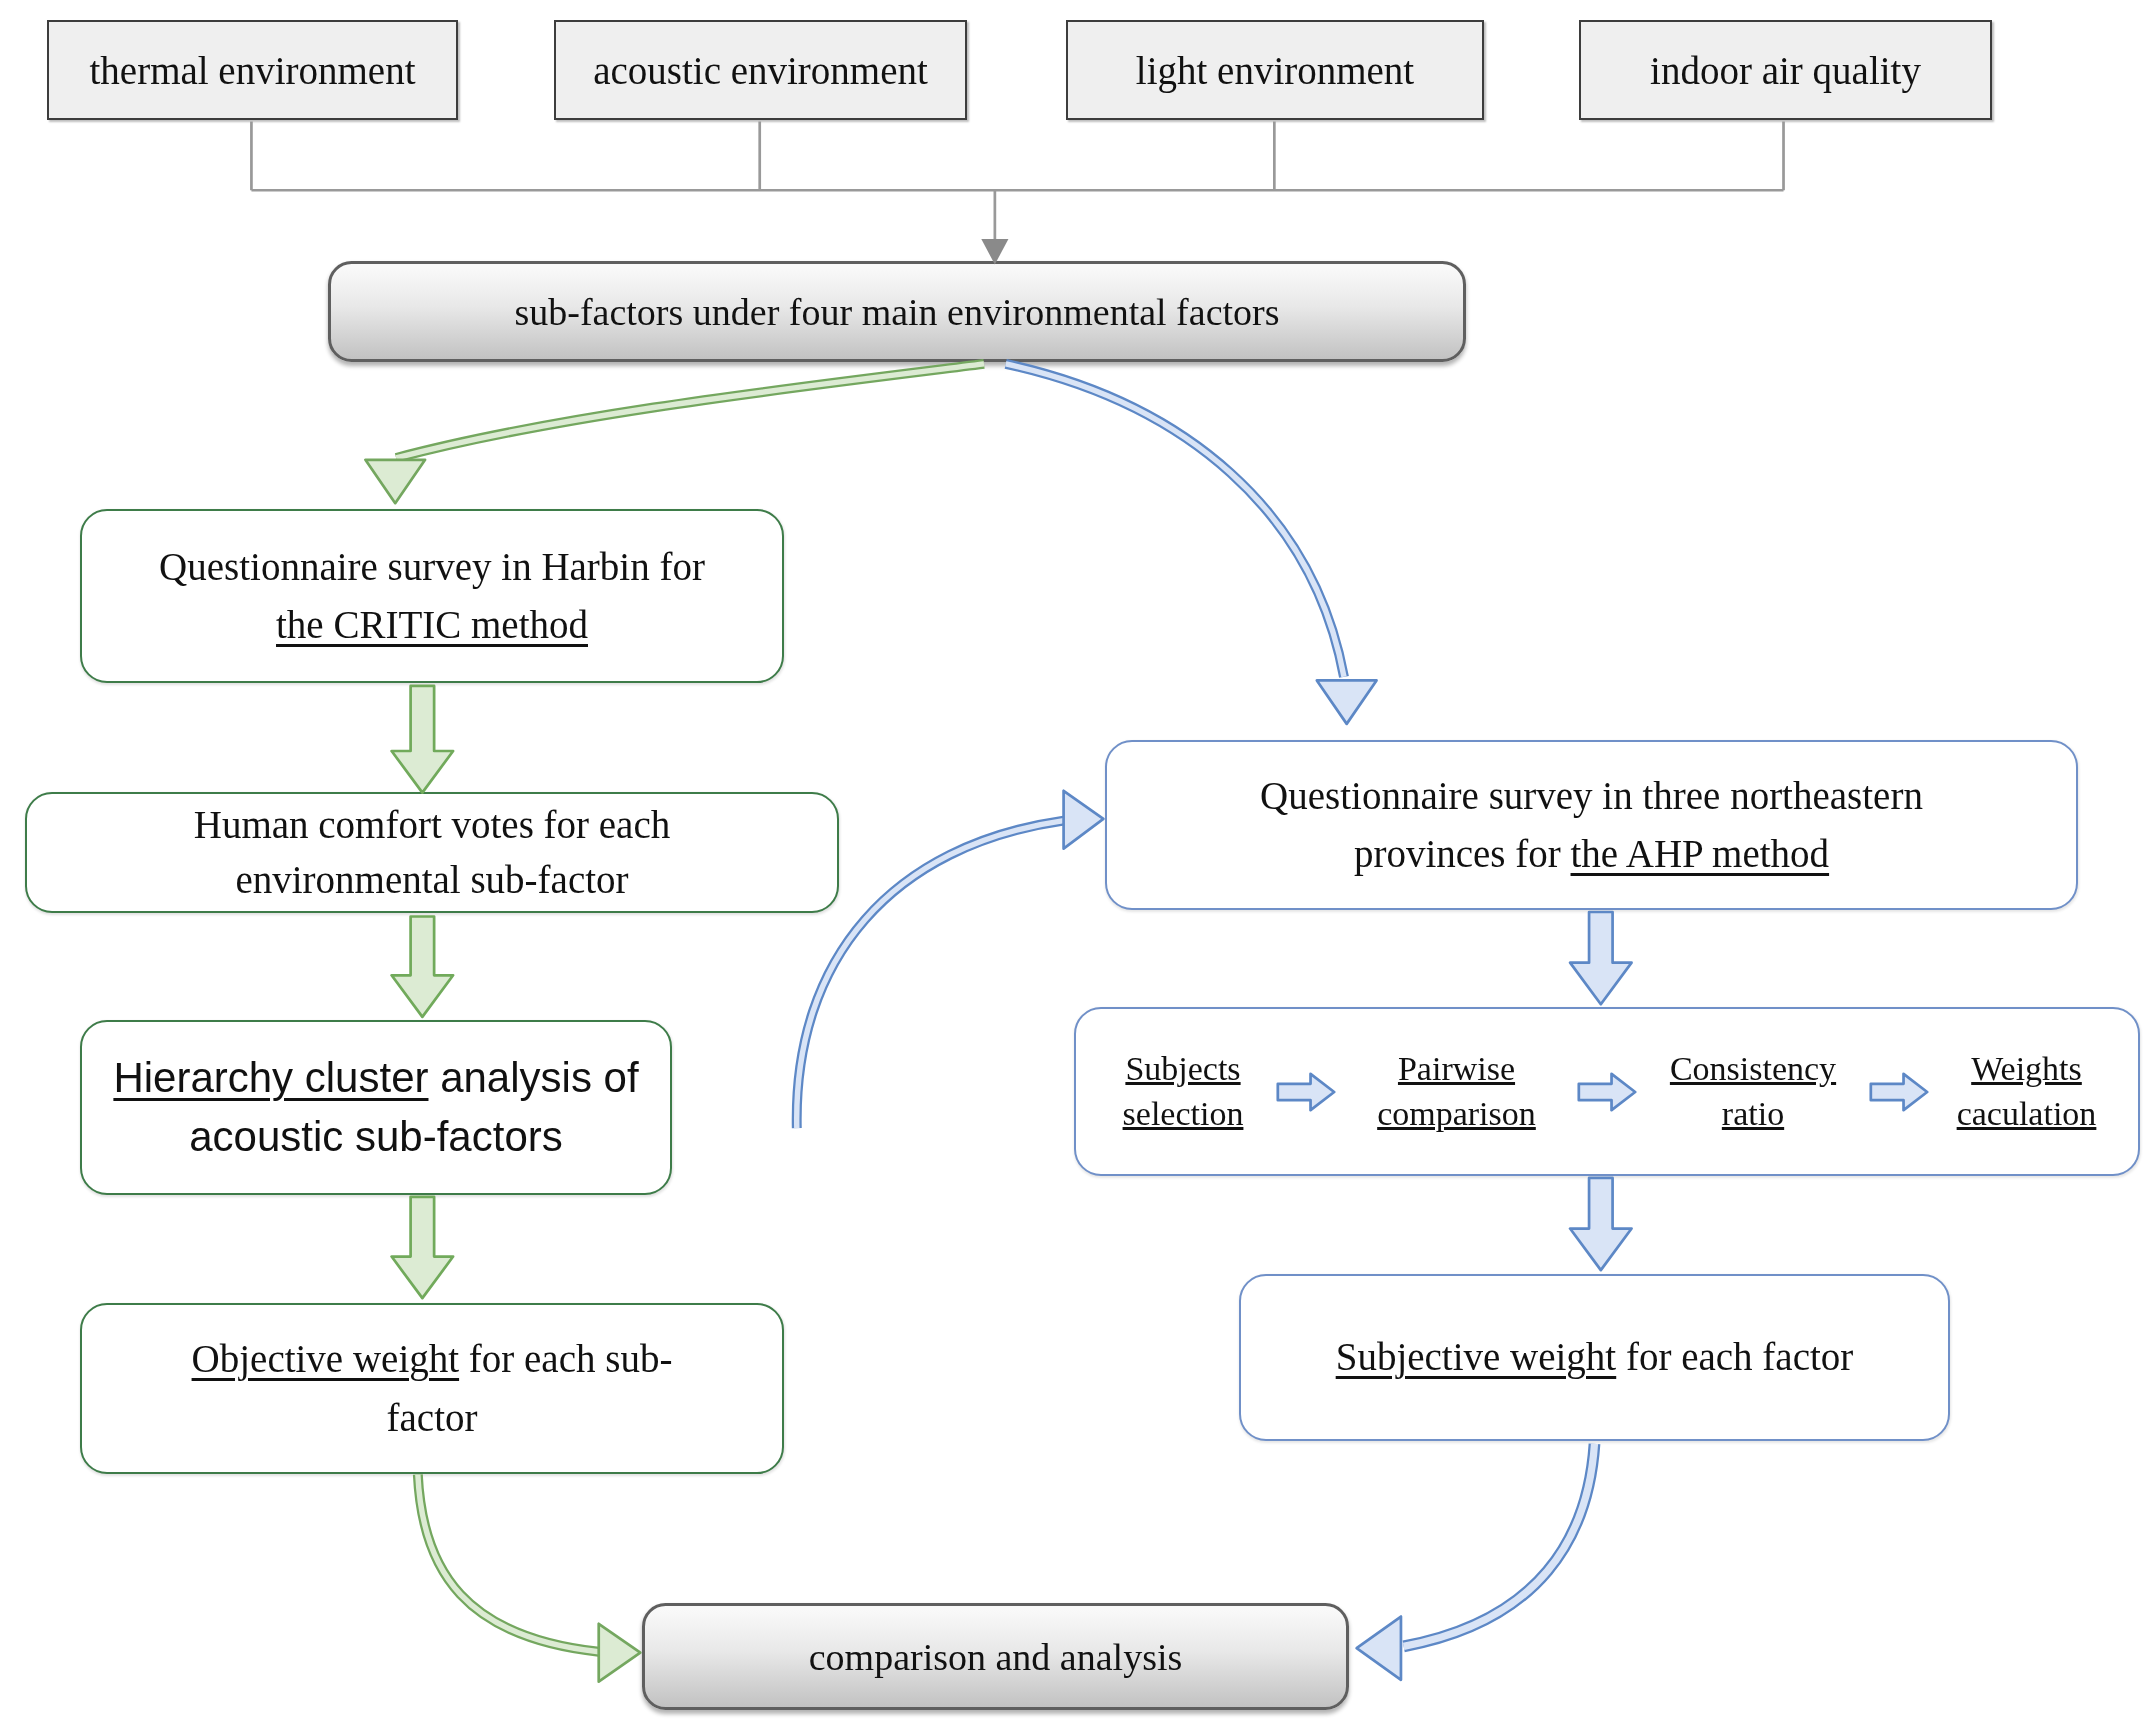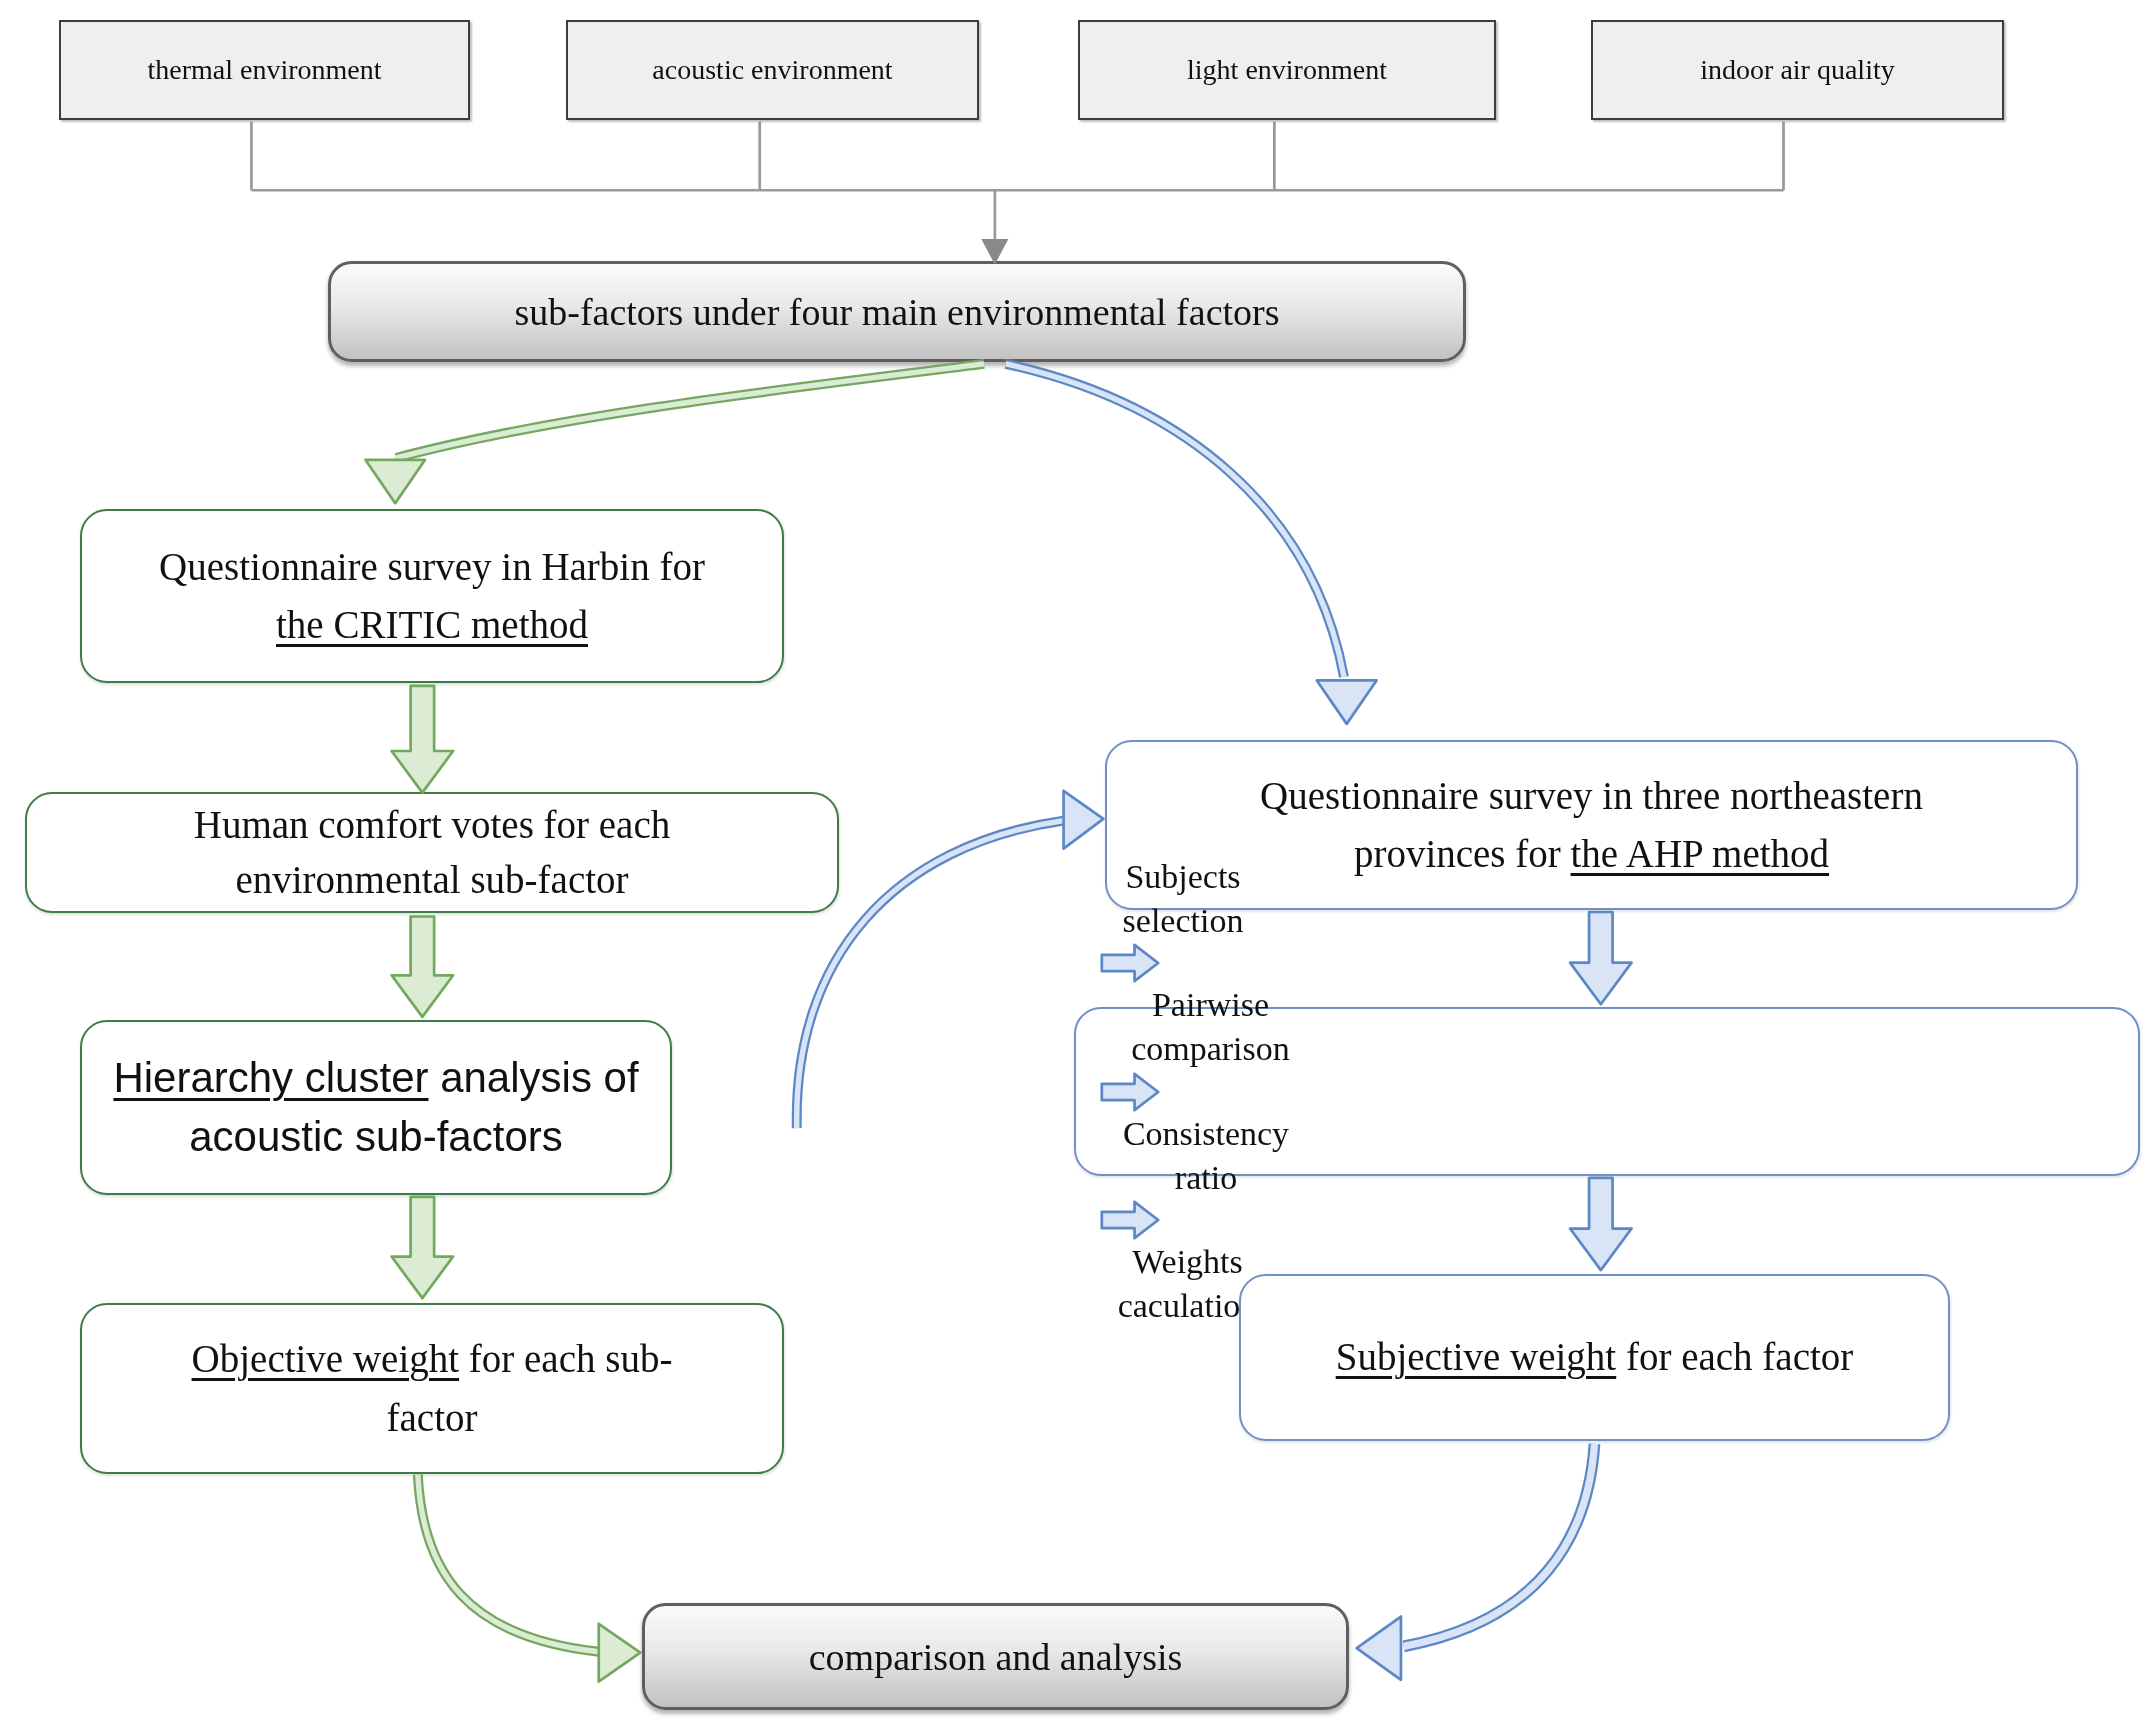--- a/index.html
+++ b/index.html
@@ -18,22 +18,21 @@
     flex-direction:column;
     align-items:center;
     justify-content:center;
     text-align:center;
     box-sizing:border-box;
   }
   .factor-box{
     background:#efefef;
     border:2.7px solid #3d3d3d;
     box-shadow:1.8px 1.8px 1.8px rgba(0,0,0,0.25);
-    font-size:28px;
-    margin-left:12px;
+    font-size:39px;
   }
   .gray-box{
     background:linear-gradient(180deg,#f9f9f9 4%,#e8e8e8 45%,#c2c2c2 100%);
     border:3.6px solid #5f5f5f;
     border-radius:23.5px;
     box-shadow:0 3.6px 4.5px rgba(0,0,0,0.30);
     font-size:38px;
   }
   .green-box{
     background:#ffffff;
@@ -57,25 +56,27 @@
     line-height:1.4;
   }
   .u{
     font-weight:normal;
     text-decoration:underline;
     text-decoration-thickness:3.2px;
     text-underline-offset:6.3px;
   }
   .steps-row{
     display:flex;
-    flex-direction:column;
+    flex-direction:row;
+    align-items:center;
     justify-content:space-between;
     width:100%;
     padding:0 23.5px;
     box-sizing:border-box;
+    text-decoration:underline;
   }
   .step-cell{
     font-size:34px;
     line-height:1.3;
     text-align:center;
   }
   .step-arrow{flex:0 0 auto;}
   #overlay{
     position:absolute;
     left:0;top:0;

